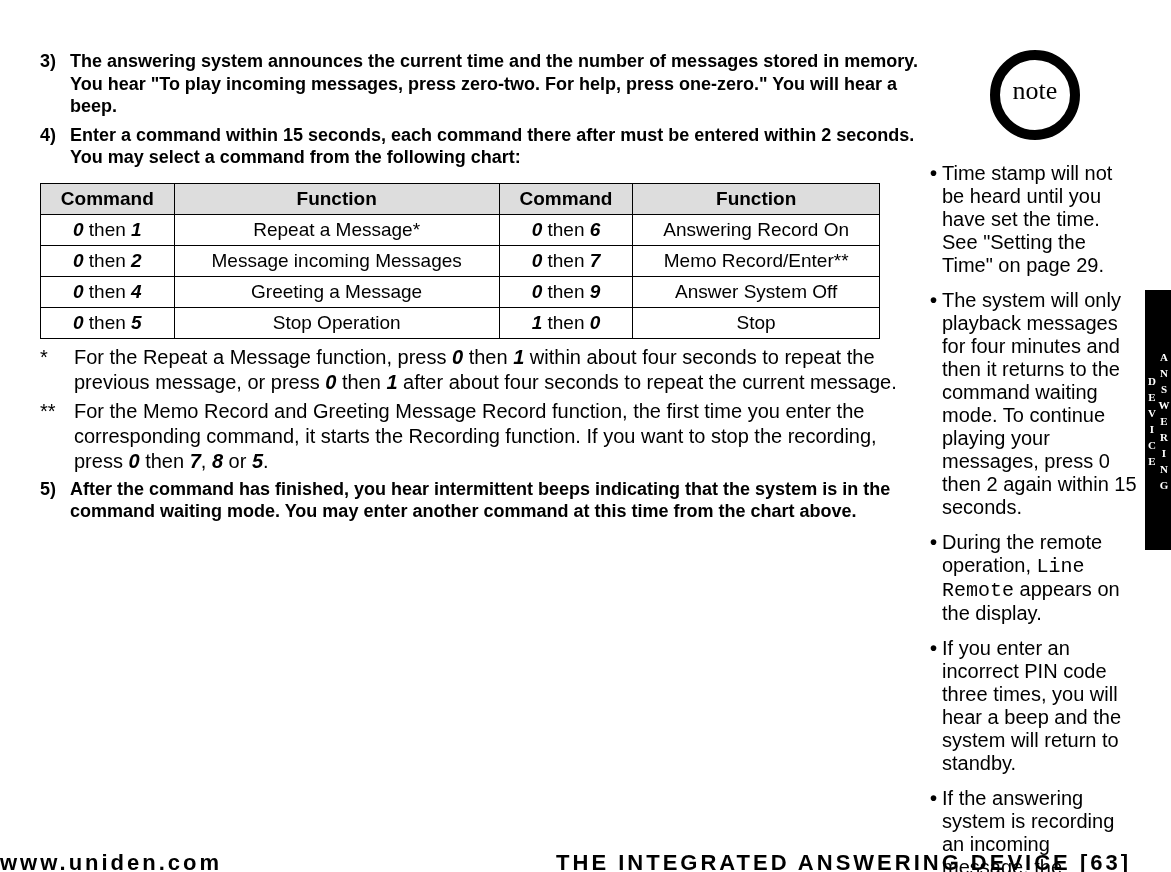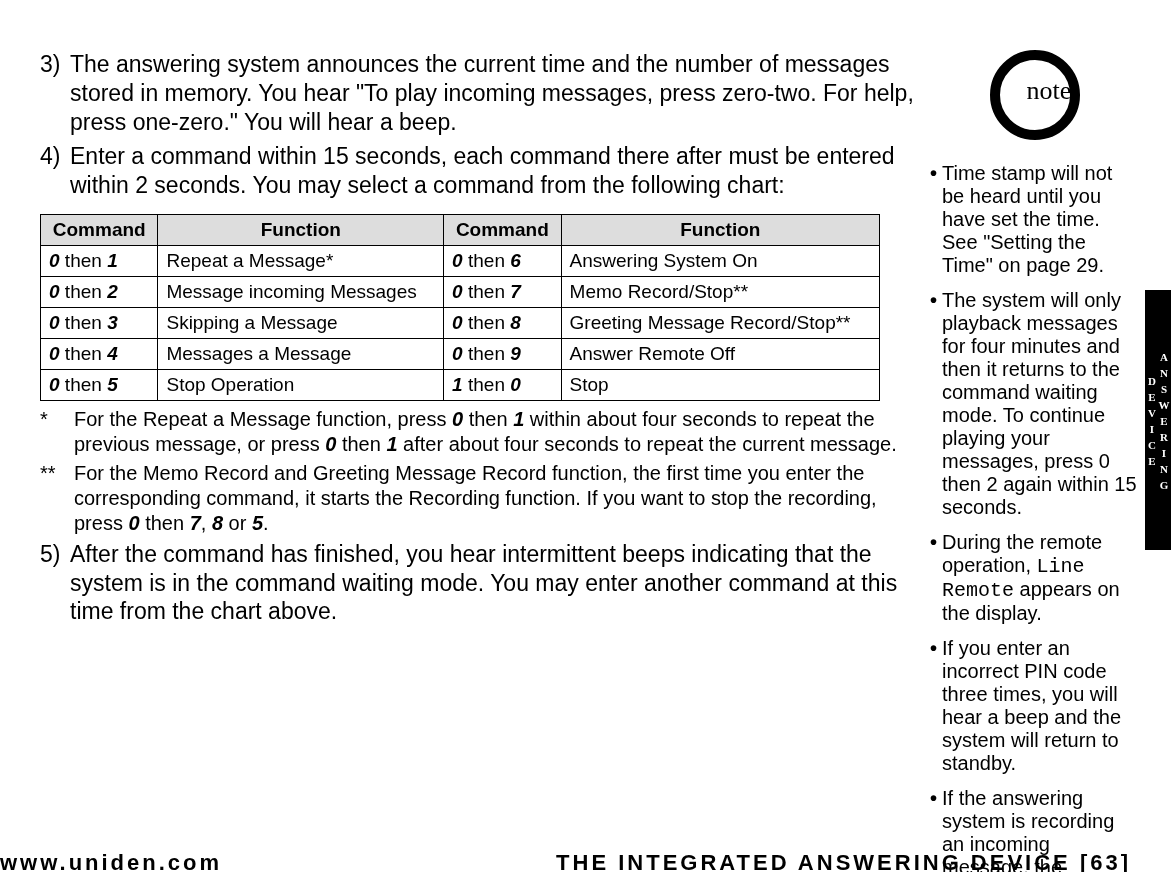--- a/index.html
+++ b/index.html
@@ -65,23 +65,23 @@
     position: absolute;
     left: 0px;
   }
   .footer-right {
     position: absolute;
     right: 40px;
   }
 
   
   .ol-item {
-    font-size: 23px;
+    font-size: 18px;
     line-height: 1.25;
-    font-weight: 400;
+    font-weight: 700;
     margin-bottom: 6px;
     padding-left: 30px;
     text-indent: -30px;
     font-stretch: condensed;
   }
   .ol-item .num {
     display: inline-block;
     width: 30px;
     text-indent: 0;
   }
@@ -89,21 +89,21 @@
   
   table.cmd {
     border-collapse: collapse;
     width: 840px;
     margin: 14px 0 6px 0;
     font-size: 19px;
   }
   table.cmd th, table.cmd td {
     border: 1.5px solid #000;
     padding: 4px 8px;
-    text-align: left;
+    text-align: center;
     vertical-align: middle;
   }
   table.cmd th {
     background: #ddd;
     text-align: center;
     font-weight: 700;
   }
   .cmd-cell .z { font-weight: 800; font-style: italic; }
   .cmd-cell .t { font-weight: 400; }
 
@@ -131,21 +131,20 @@
     border-radius: 50%;
     box-sizing: border-box;
   }
   .note-badge .lbl {
     position: absolute;
     width: 90px;
     top: 26px;
     text-align: center;
     font-family: Georgia, serif;
     font-size: 26px;
-    margin-left: 14px;
   }
   .side-list {
     font-size: 20px;
     line-height: 1.15;
   }
   .side-list .sitem {
     padding-left: 12px;
     text-indent: -12px;
     margin-bottom: 12px;
   }
@@ -180,39 +179,33 @@
           <th>Function</th>
           <th>Command</th>
           <th>Function</th>
         </tr>
       </thead>
       <tbody id="cmd-body">
           <tr>
             <td class="cmd-cell"><span class="z">0</span><span class="t"> then </span><span class="z">1</span></td>
             <td>Repeat a Message*</td>
             <td class="cmd-cell"><span class="z">0</span><span class="t"> then </span><span class="z">6</span></td>
-            <td>Answering System On</td>
+            <td>Answering Record On</td>
           </tr>
           <tr>
             <td class="cmd-cell"><span class="z">0</span><span class="t"> then </span><span class="z">2</span></td>
             <td>Message incoming Messages</td>
             <td class="cmd-cell"><span class="z">0</span><span class="t"> then </span><span class="z">7</span></td>
-            <td>Memo Record/Stop**</td>
-          </tr>
-          <tr>
-            <td class="cmd-cell"><span class="z">0</span><span class="t"> then </span><span class="z">3</span></td>
-            <td>Skipping a Message</td>
-            <td class="cmd-cell"><span class="z">0</span><span class="t"> then </span><span class="z">8</span></td>
-            <td>Greeting Message Record/Stop**</td>
+            <td>Memo Record/Enter**</td>
           </tr>
           <tr>
             <td class="cmd-cell"><span class="z">0</span><span class="t"> then </span><span class="z">4</span></td>
-            <td>Messages a Message</td>
+            <td>Greeting a Message</td>
             <td class="cmd-cell"><span class="z">0</span><span class="t"> then </span><span class="z">9</span></td>
-            <td>Answer Remote Off</td>
+            <td>Answer System Off</td>
           </tr>
           <tr>
             <td class="cmd-cell"><span class="z">0</span><span class="t"> then </span><span class="z">5</span></td>
             <td>Stop Operation</td>
             <td class="cmd-cell"><span class="z">1</span><span class="t"> then </span><span class="z">0</span></td>
             <td>Stop</td>
           </tr>
         </tbody>
     </table>
 

